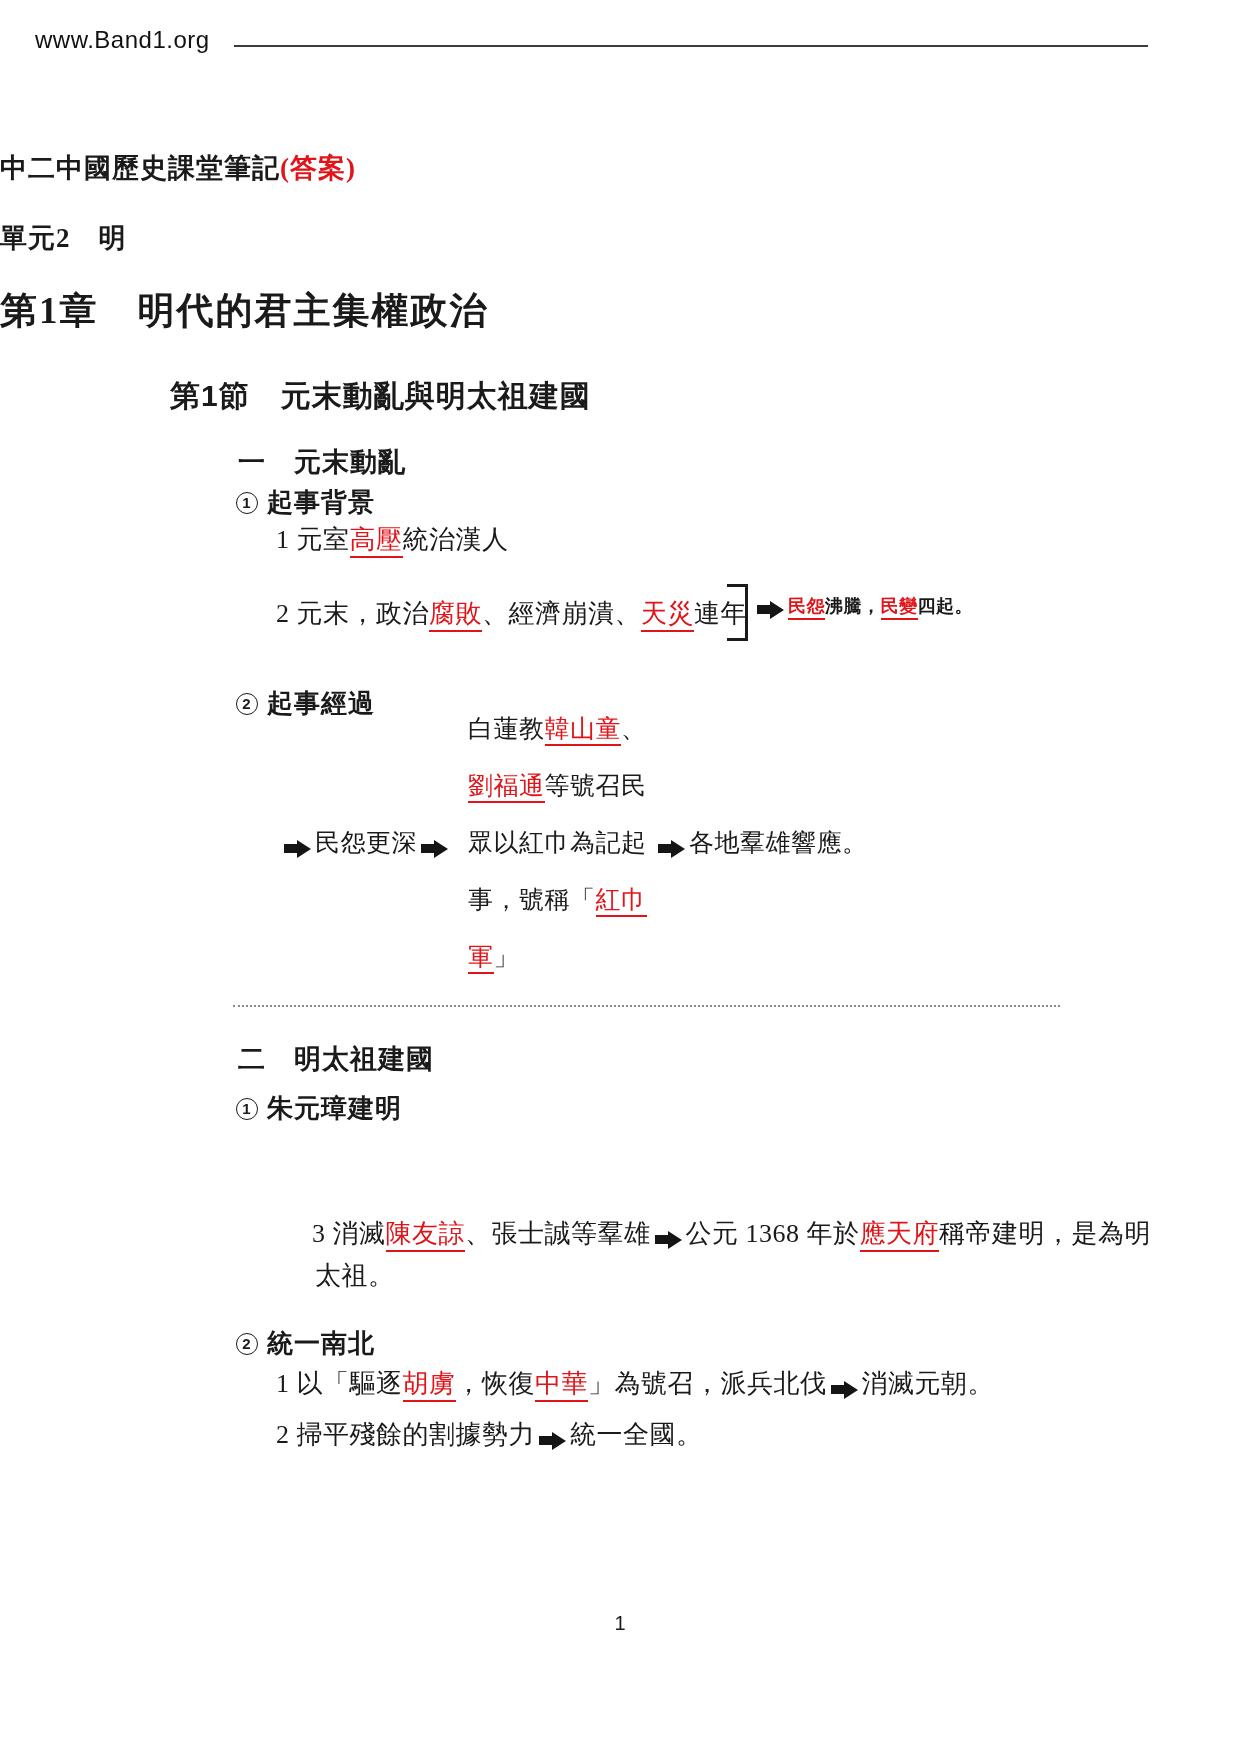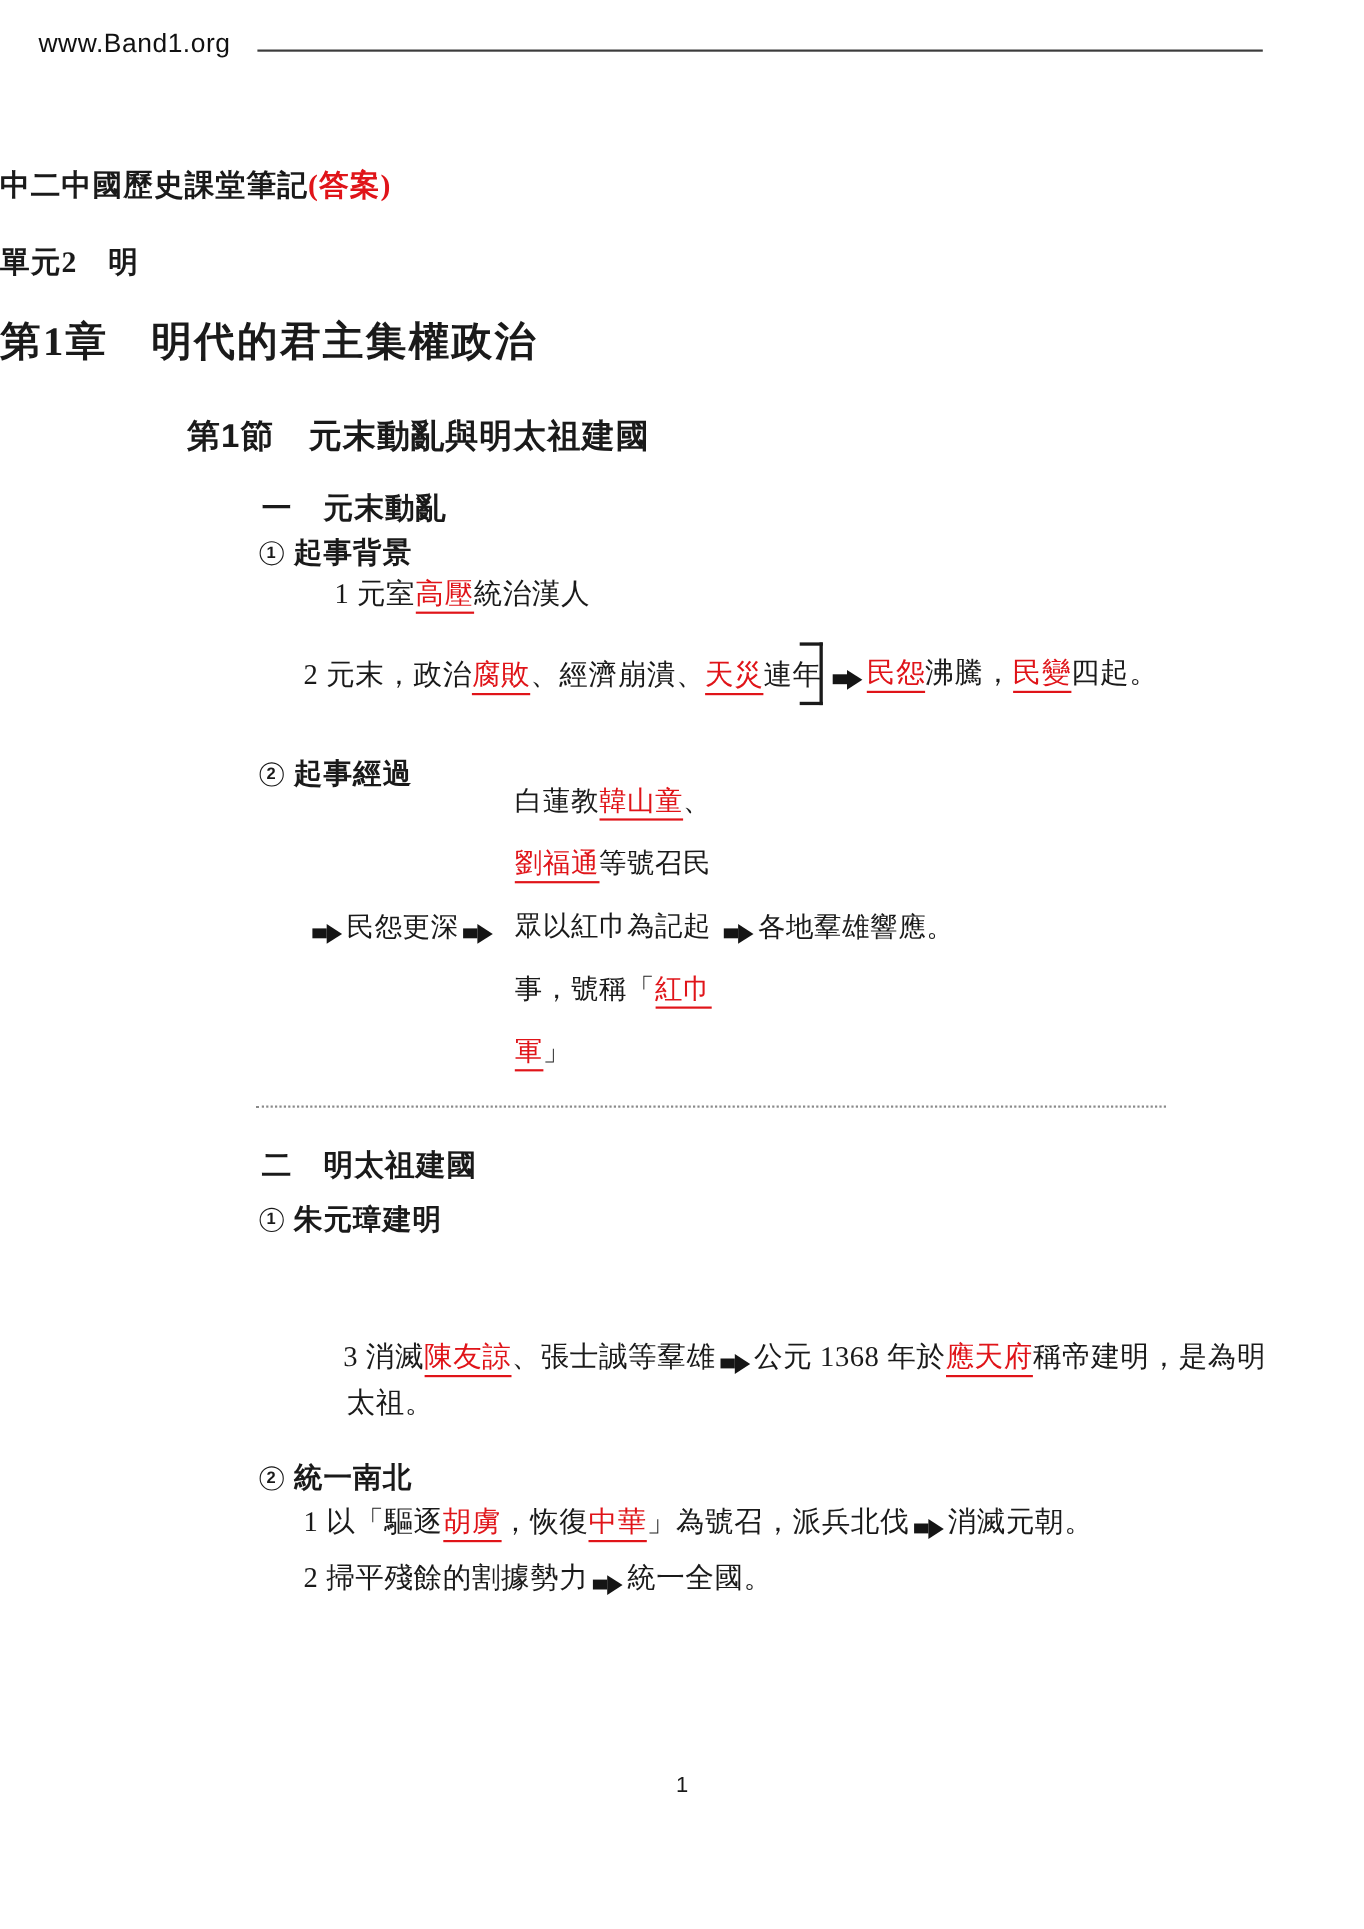--- a/index.html
+++ b/index.html
@@ -40,21 +40,21 @@
   
   .arr{display:inline-flex;align-items:center;margin:0 4px;vertical-align:-2px;}
   .arr .at{display:block;width:13px;height:9px;background:#151515;}
   .arr .ah{display:block;width:0;height:0;border-left:14px solid #151515;border-top:9px solid transparent;border-bottom:9px solid transparent;}
   
   .bracket{
     position:absolute;left:727px;top:584px;width:21px;height:57px;
     border-top:3px solid #1a1a1a;border-right:3px solid #1a1a1a;border-bottom:3px solid #1a1a1a;
     box-sizing:border-box;
   }
-  .bg-conclusion{position:absolute;left:753px;top:594px;font-size:26px;letter-spacing:0.5px;white-space:nowrap;}
+  .bg-conclusion{position:absolute;left:753px;top:594px;font-size:18px;letter-spacing:0.5px;white-space:nowrap;font-weight:bold;}
   
   .flow{position:absolute;left:280px;top:700px;display:flex;align-items:center;}
   .flow-left{width:184px;font-size:25px;line-height:60px;letter-spacing:0.5px;}
   .flow-mid{white-space:nowrap;font-size:25px;letter-spacing:0.5px;}
   .flow-right{width:186px;font-size:25px;line-height:57px;letter-spacing:0.5px;margin-left:16px;}
   .flow-result{white-space:nowrap;font-size:25px;letter-spacing:0.5px;}
   
   .divider{position:absolute;left:233px;top:1005px;width:827px;border-top:2px dotted #8a8a8a;}
   
   .pagenum{position:absolute;left:0;top:1612px;width:1240px;text-align:center;font-size:20px;font-family:"Liberation Sans","DejaVu Sans",sans-serif;}
@@ -75,21 +75,21 @@
 
   <div class="sec-head gothic">第1節　元末動亂與明太祖建國</div>
 
   <div class="h-num gothic" style="top:444px;">一　元末動亂</div>
 
   <div class="h-circ gothic" style="top:485px;">
     <span class="circ">1</span>
     <span>起事背景</span>
   </div>
 
-  <div class="item" style="top:522px;margin-left:28px;"><span>1 元室</span><span class="red u">高壓</span><span>統治漢人</span></div>
+  <div class="item" style="top:522px;"><span>1 元室</span><span class="red u">高壓</span><span>統治漢人</span></div>
   <div class="item" style="top:596px;"><span>2 元末，政治</span><span class="red u">腐敗</span><span>、經濟崩潰、</span><span class="red u">天災</span><span>連年</span></div>
   <div class="bracket"></div>
   <div class="bg-conclusion"><span class="arr">
         <i class="at"></i>
         <i class="ah"></i>
       </span><span class="red u">民怨</span><span>沸騰，</span><span class="red u">民變</span><span>四起。</span></div>
 
   <div class="h-circ gothic" style="top:686px;">
     <span class="circ">2</span>
     <span>起事經過</span>

